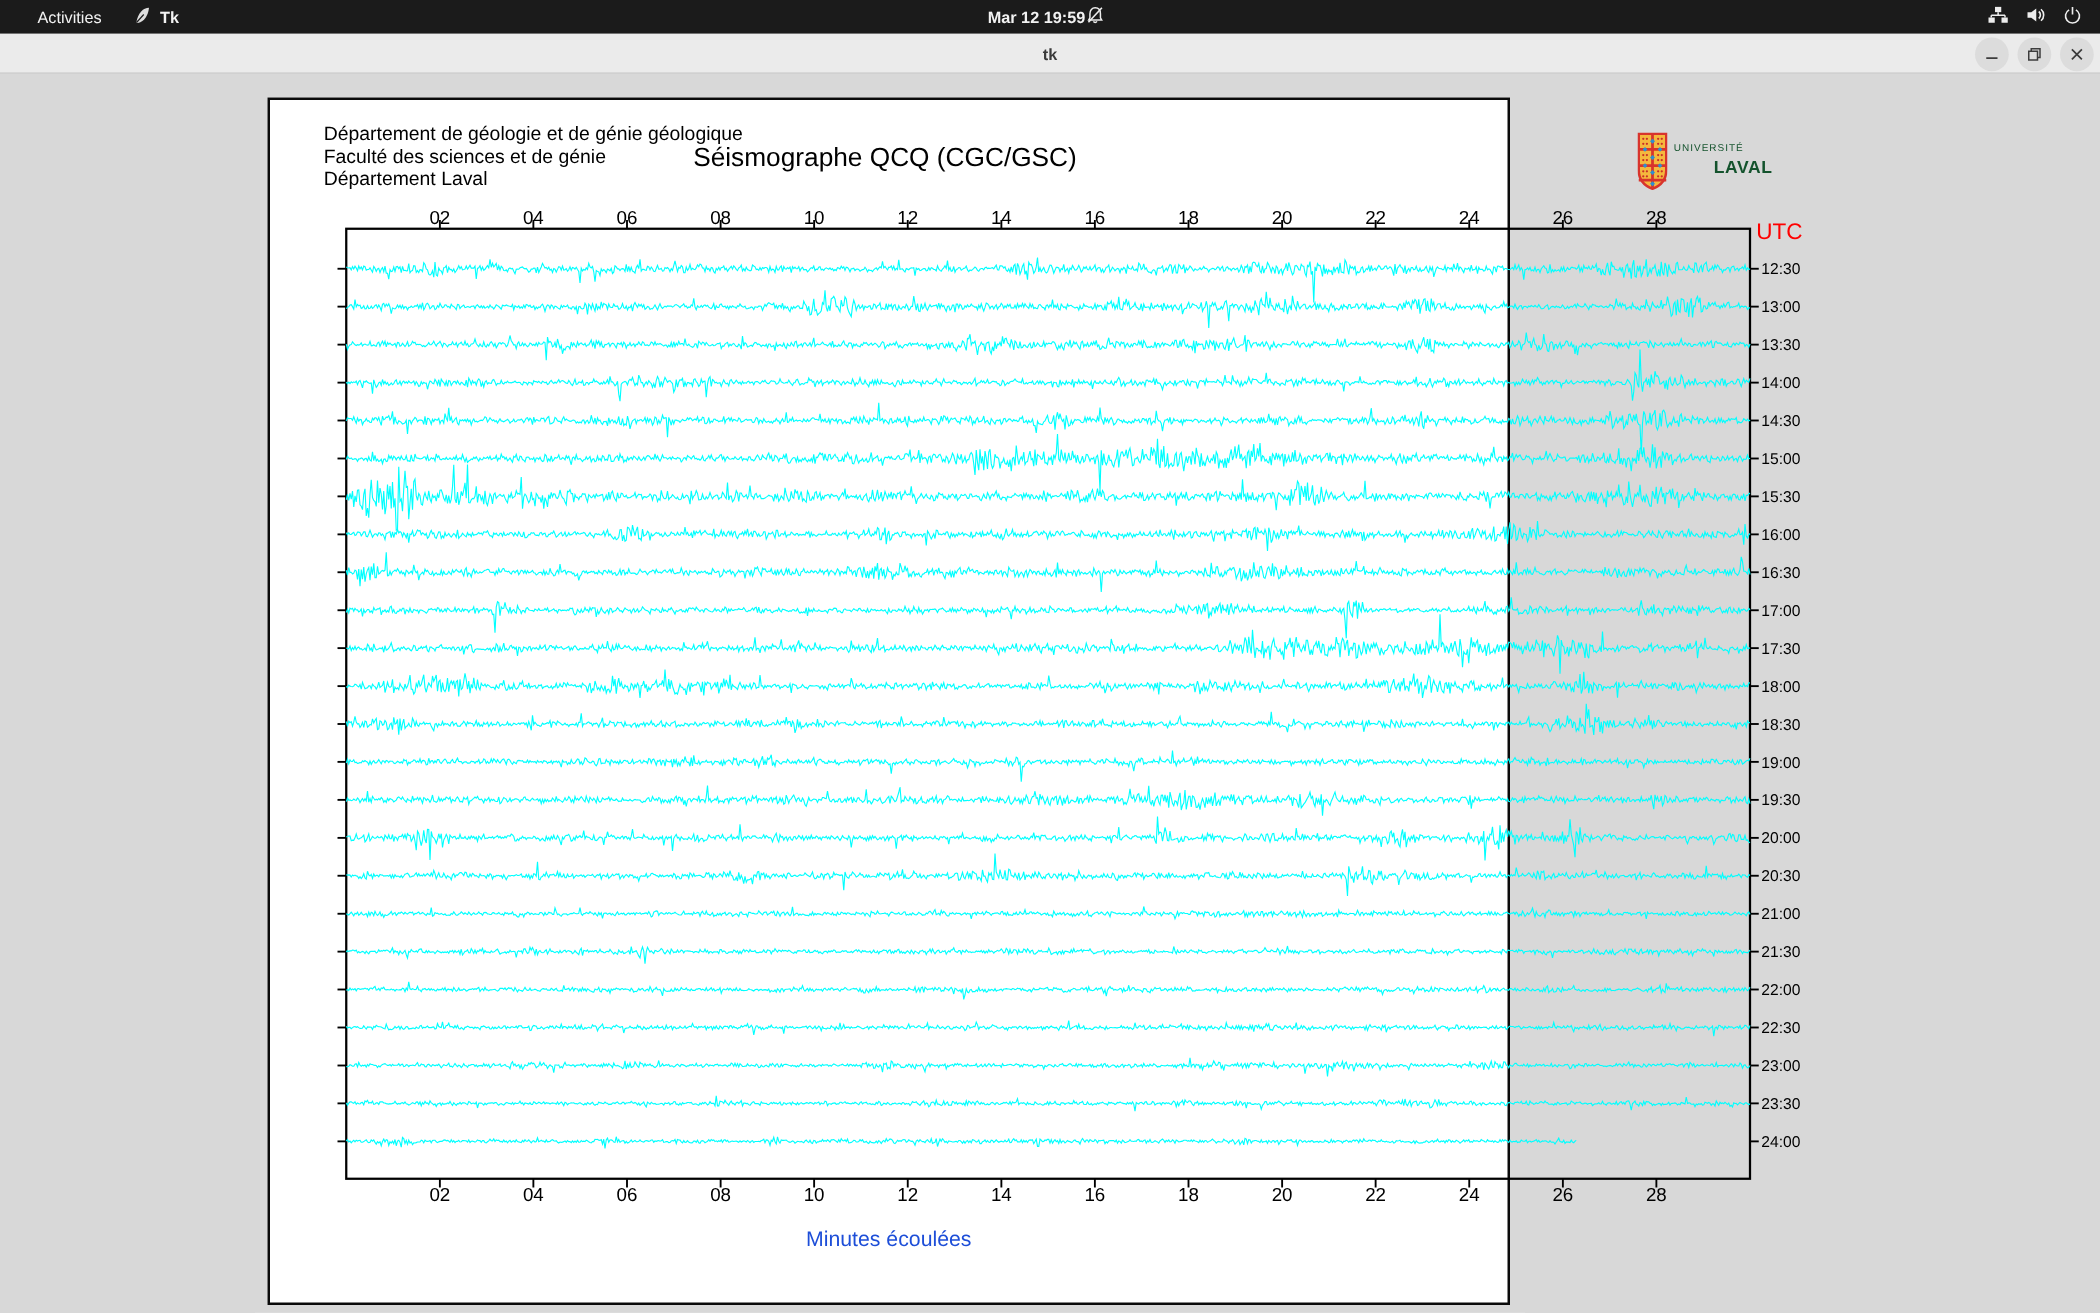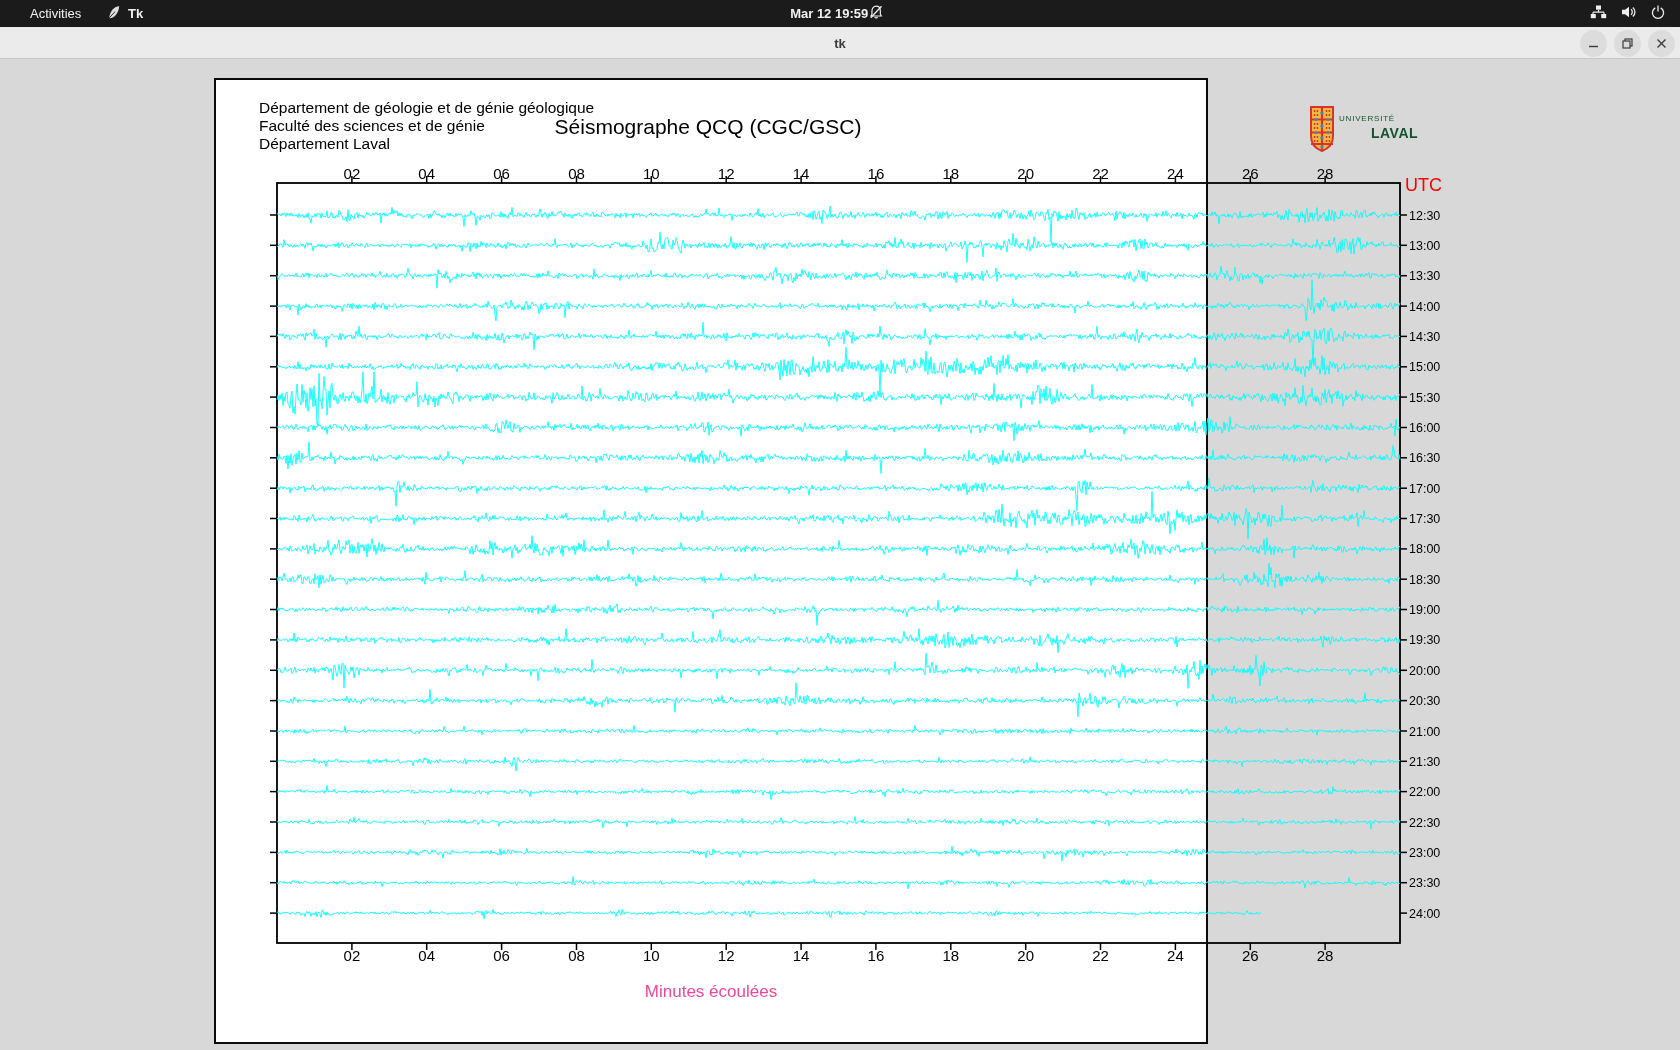--- a/index.html
+++ b/index.html
@@ -33,21 +33,21 @@
   
   .content { position:absolute; left:0; top:59px; width:1680px; height:991px;
              background:#d8d8d8; }
   .canvas  { position:absolute; left:214px; top:19px; width:994px; height:966px;
              background:#ffffff; border:2px solid #0a0a0a; }
   .hdr-lines { position:absolute; left:43px; top:19px; font-size:15.5px;
              line-height:18px; color:#000; white-space:nowrap; }
   .plot-title { position:absolute; left:0; right:6px; top:35px; text-align:center;
              font-size:21px; color:#000; }
   .xlabel  { position:absolute; left:0; right:0; top:902px; text-align:center;
-             font-size:17px; color:#ec4899; }
+             font-size:17px; color:#1d4ed8; }
   .logo    { position:absolute; left:1094px; top:26px; display:flex; gap:5px; }
   .logo .lg-txt { padding-top:8px; color:#14532d; }
   .logo .lg-u { font-size:8px; letter-spacing:0.8px; }
   .logo .lg-l { font-size:14px; font-weight:bold; letter-spacing:0.5px; line-height:20px;margin-left:32px; }
   .plot-svg { position:absolute; left:0; top:0; }
 </style>
 </head>
 <body>
 
 <div class="topbar">

